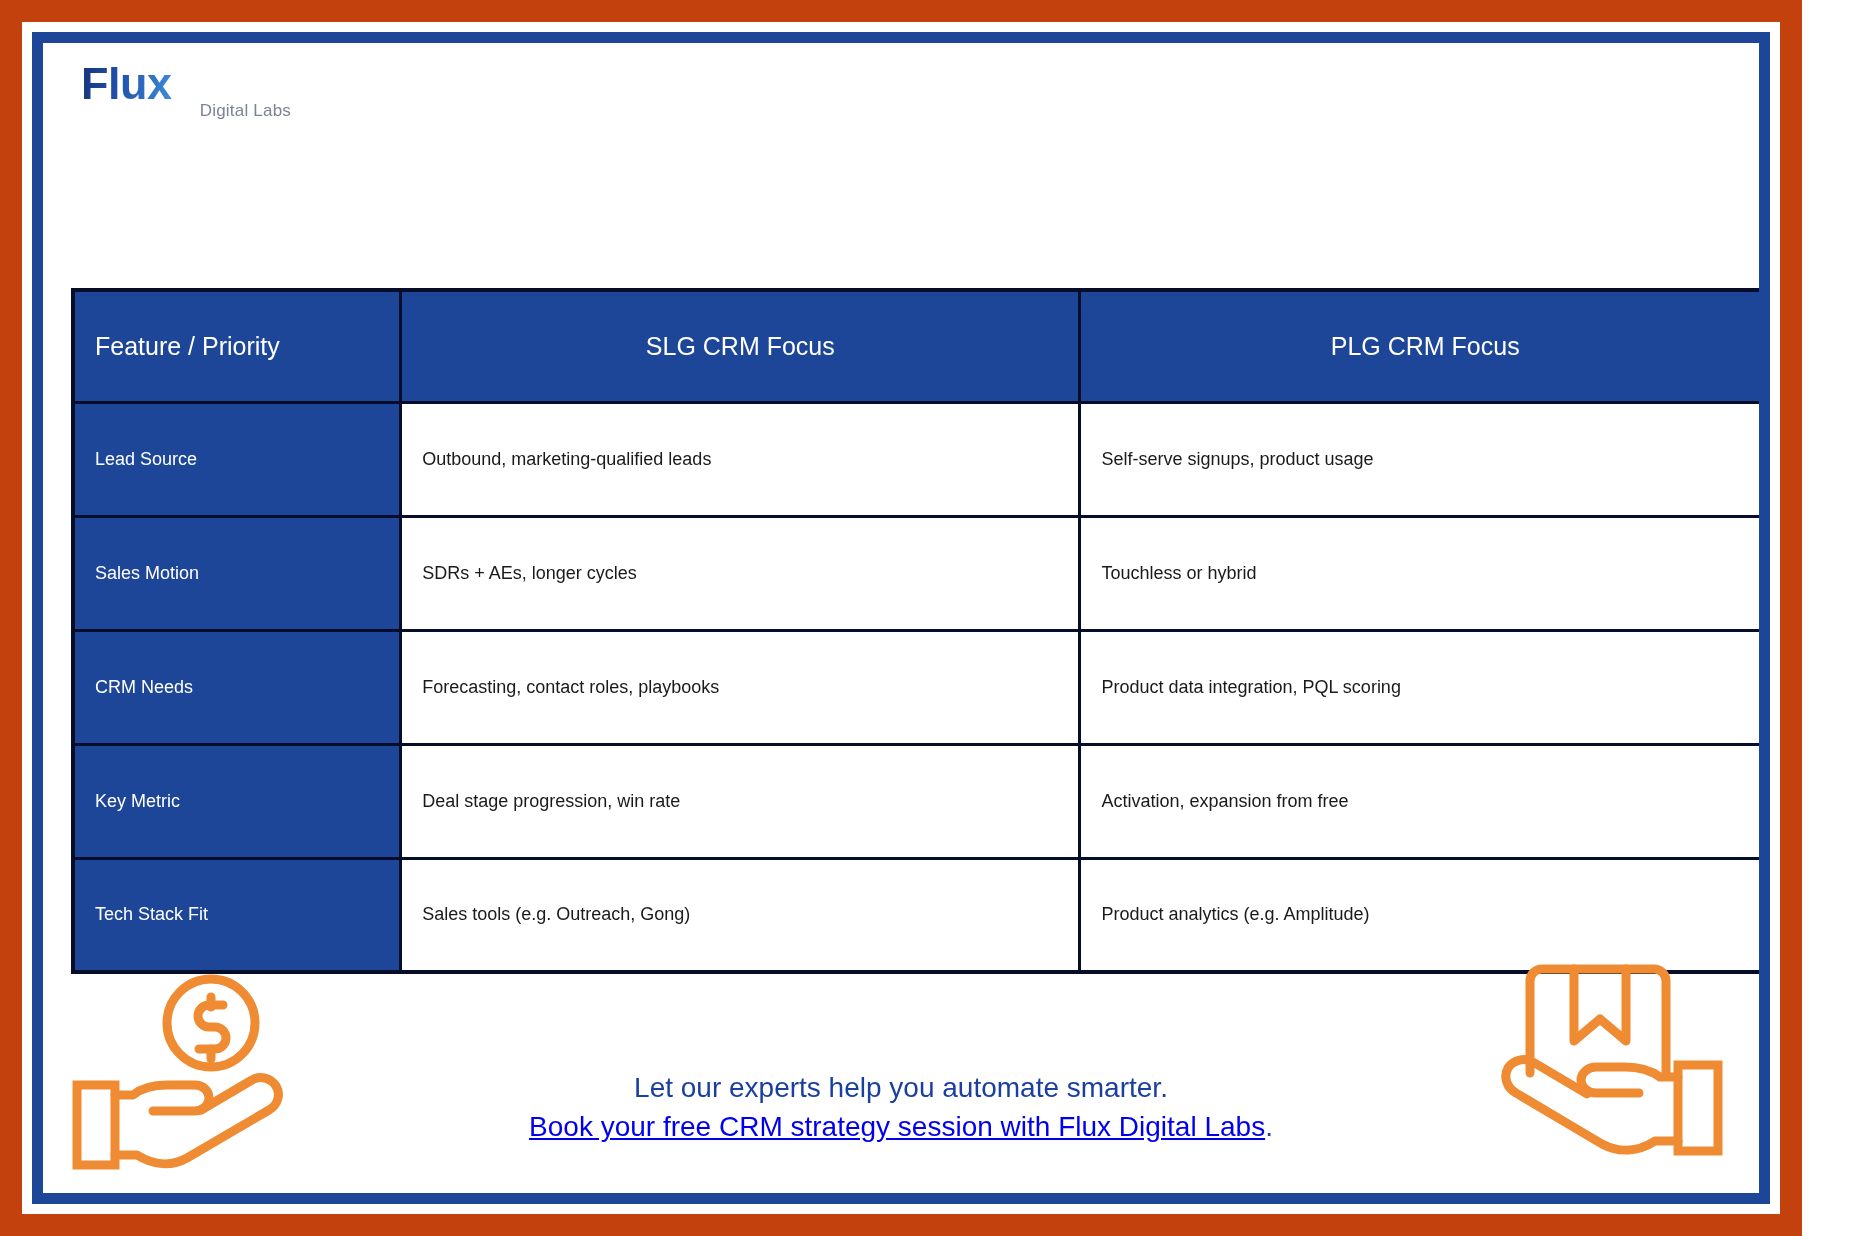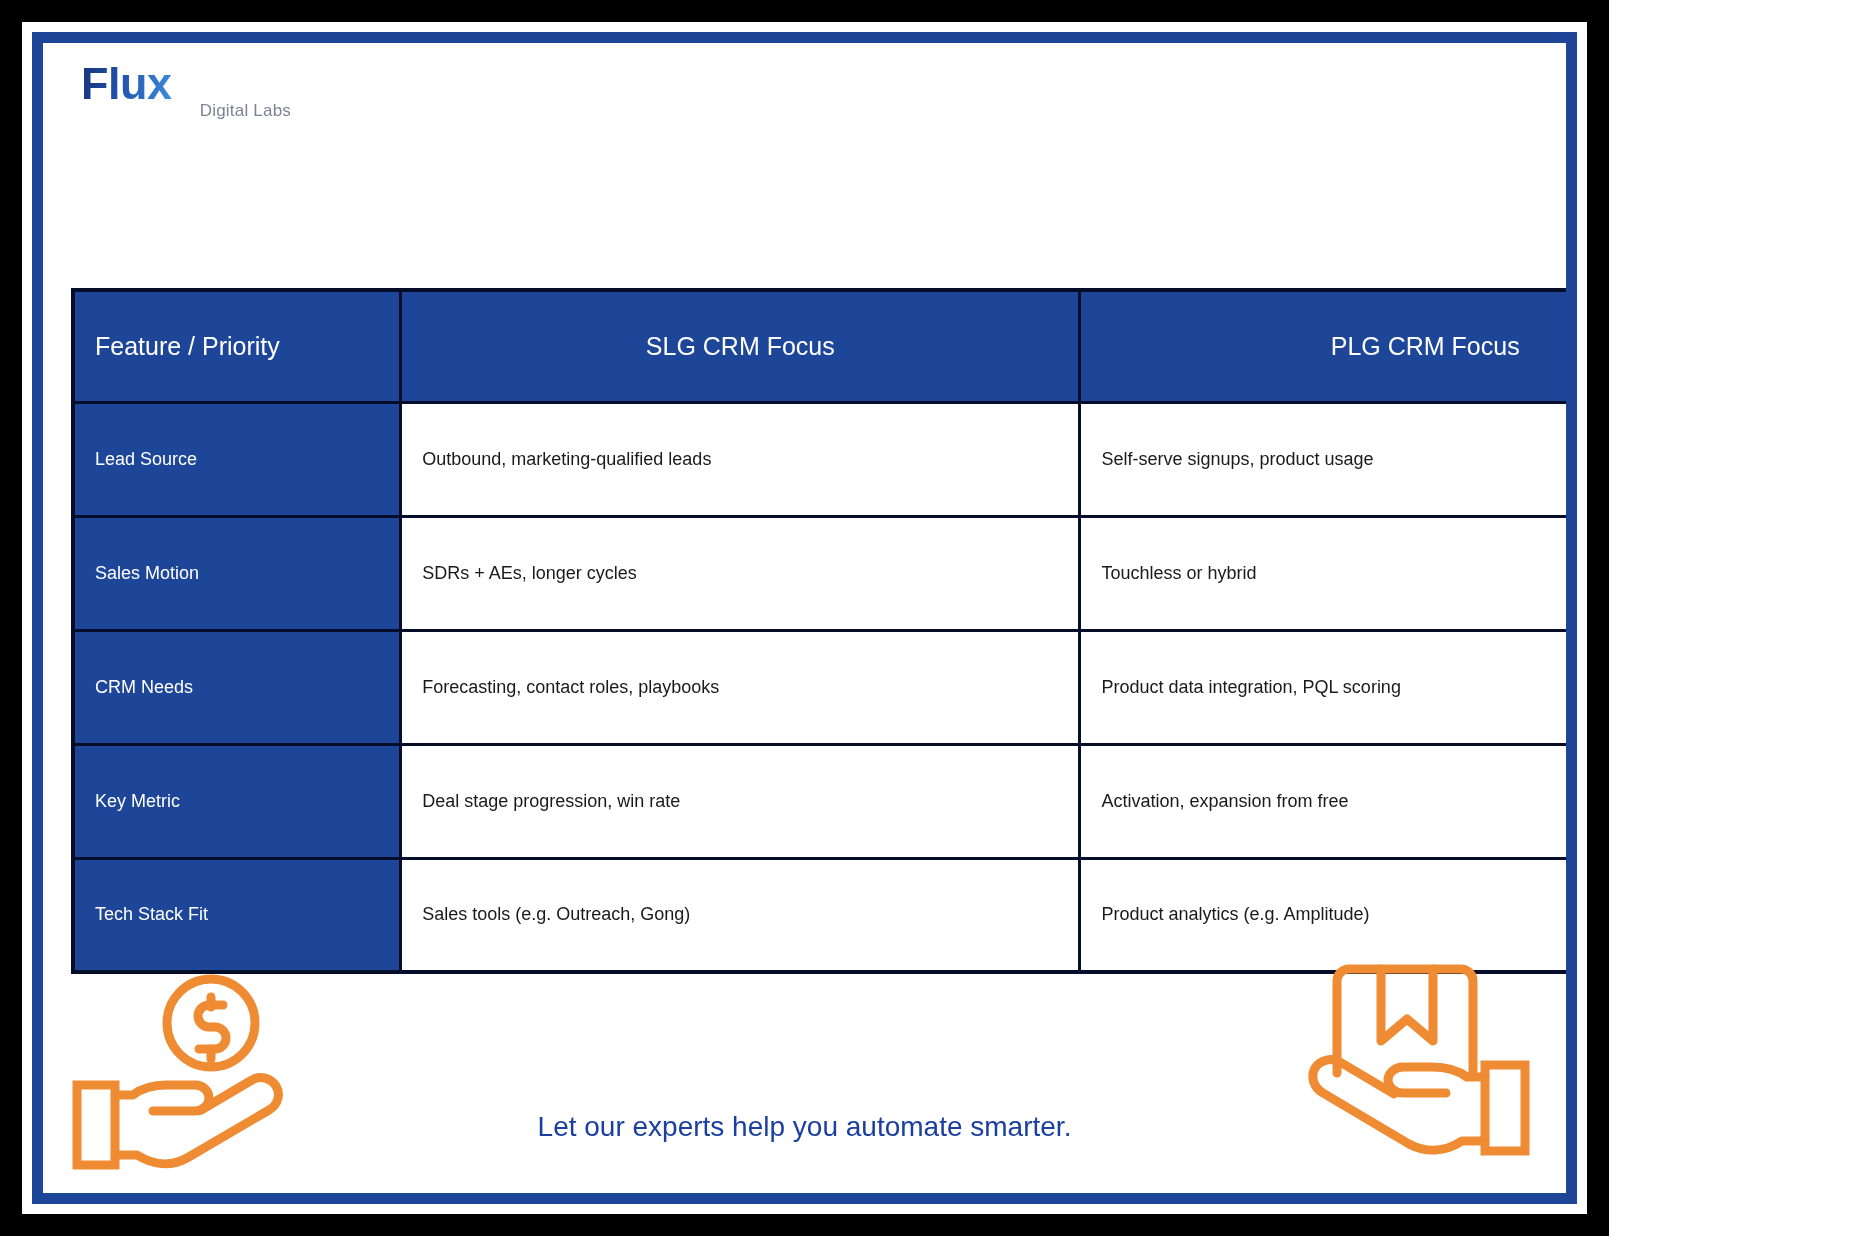--- a/index.html
+++ b/index.html
@@ -7,23 +7,23 @@
   html, body {
     width: 1856px;
     height: 1236px;
     background: #ffffff;
     font-family: "Liberation Sans", sans-serif;
   }
 
   
   #poster {
     position: relative;
-    width: 1609px;
+    width: 1802px;
     height: 1236px;
-    background: #000000;
+    background: #c2410c;
     padding: 22px;
   }
 
   
   #frame-gutter {
     width: 100%;
     height: 100%;
     background: #ffffff;
     padding: 10px;
   }
@@ -240,18 +240,19 @@
             <rect x="196" y="104" width="40" height="86" stroke-linejoin="miter"></rect>
 
             <path d="M196 116 h-18 c-11 -8 -23 -10 -35 -10 h-29 c-8 0 -15 6 -15 13 0 7 7 13 15 13 h43"></path>
 
             <path d="M196 180 h-23 c-17 11 -36 12 -53 3 L34 132 c-9 -5 -13 -16 -8 -25 5 -8 17 -11 25 -6 l54 32"></path>
           </svg>
         </div>
 
         <div id="cta">
           <div class="line1">Let our experts help you automate smarter.</div>
+          <div class="line2"><a class="link" href="#">Book your free CRM strategy session with Flux Digital Labs</a><span>.</span></div>
         </div>
 
       </div>
     </div>
   </div>
 </div>
 
 </body></html>

